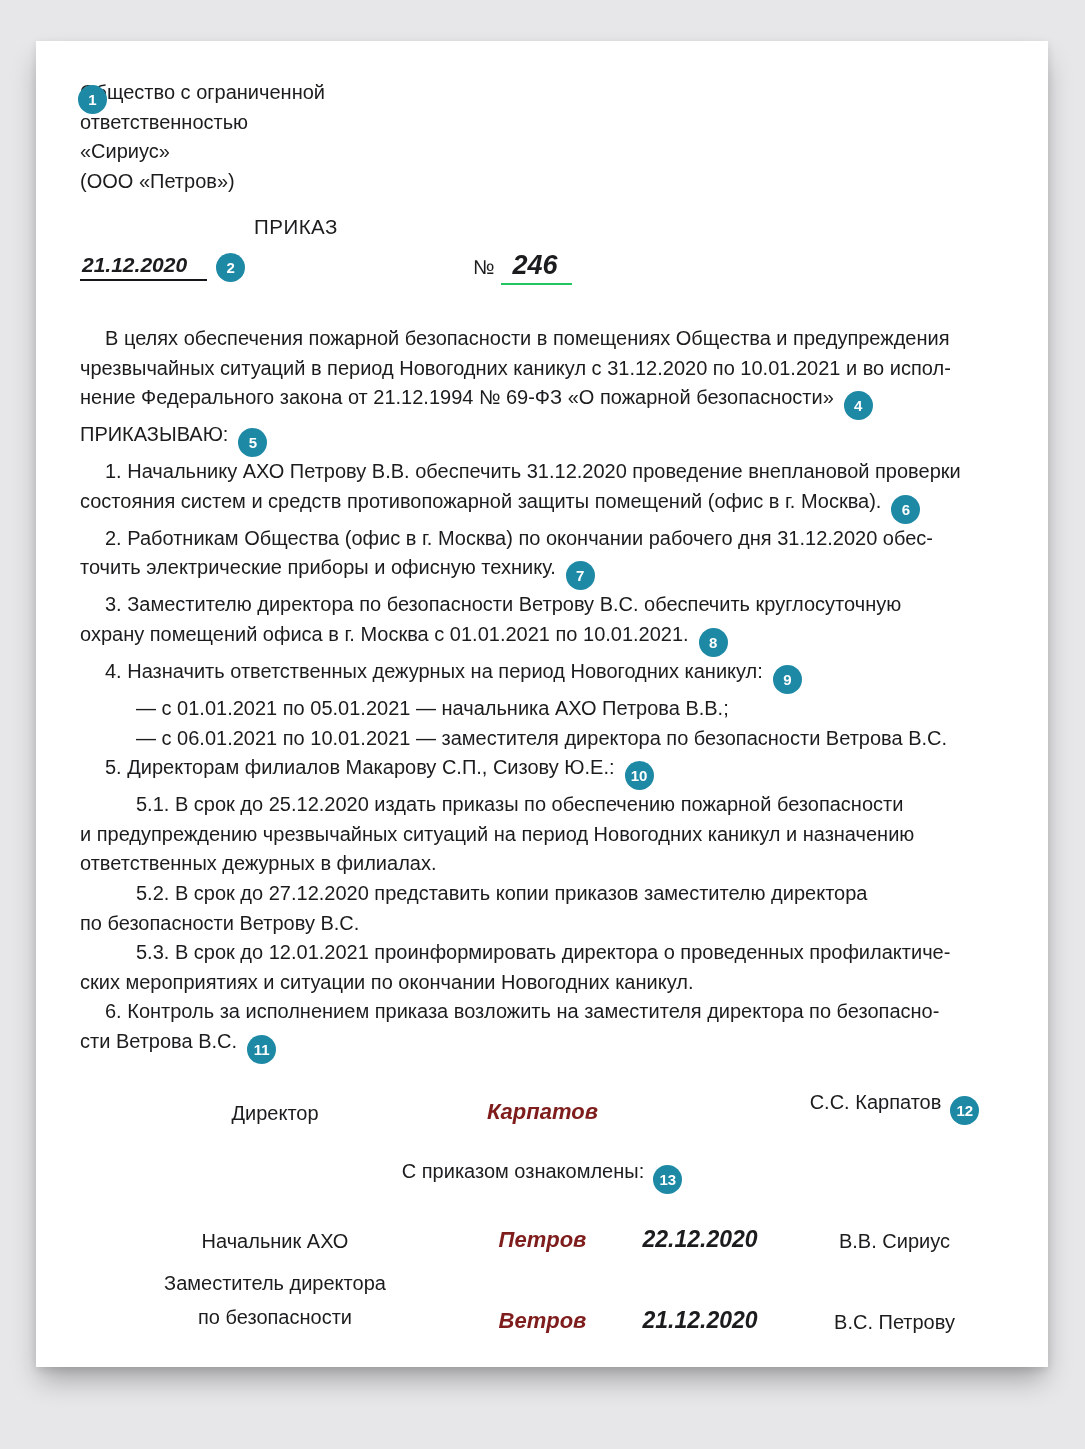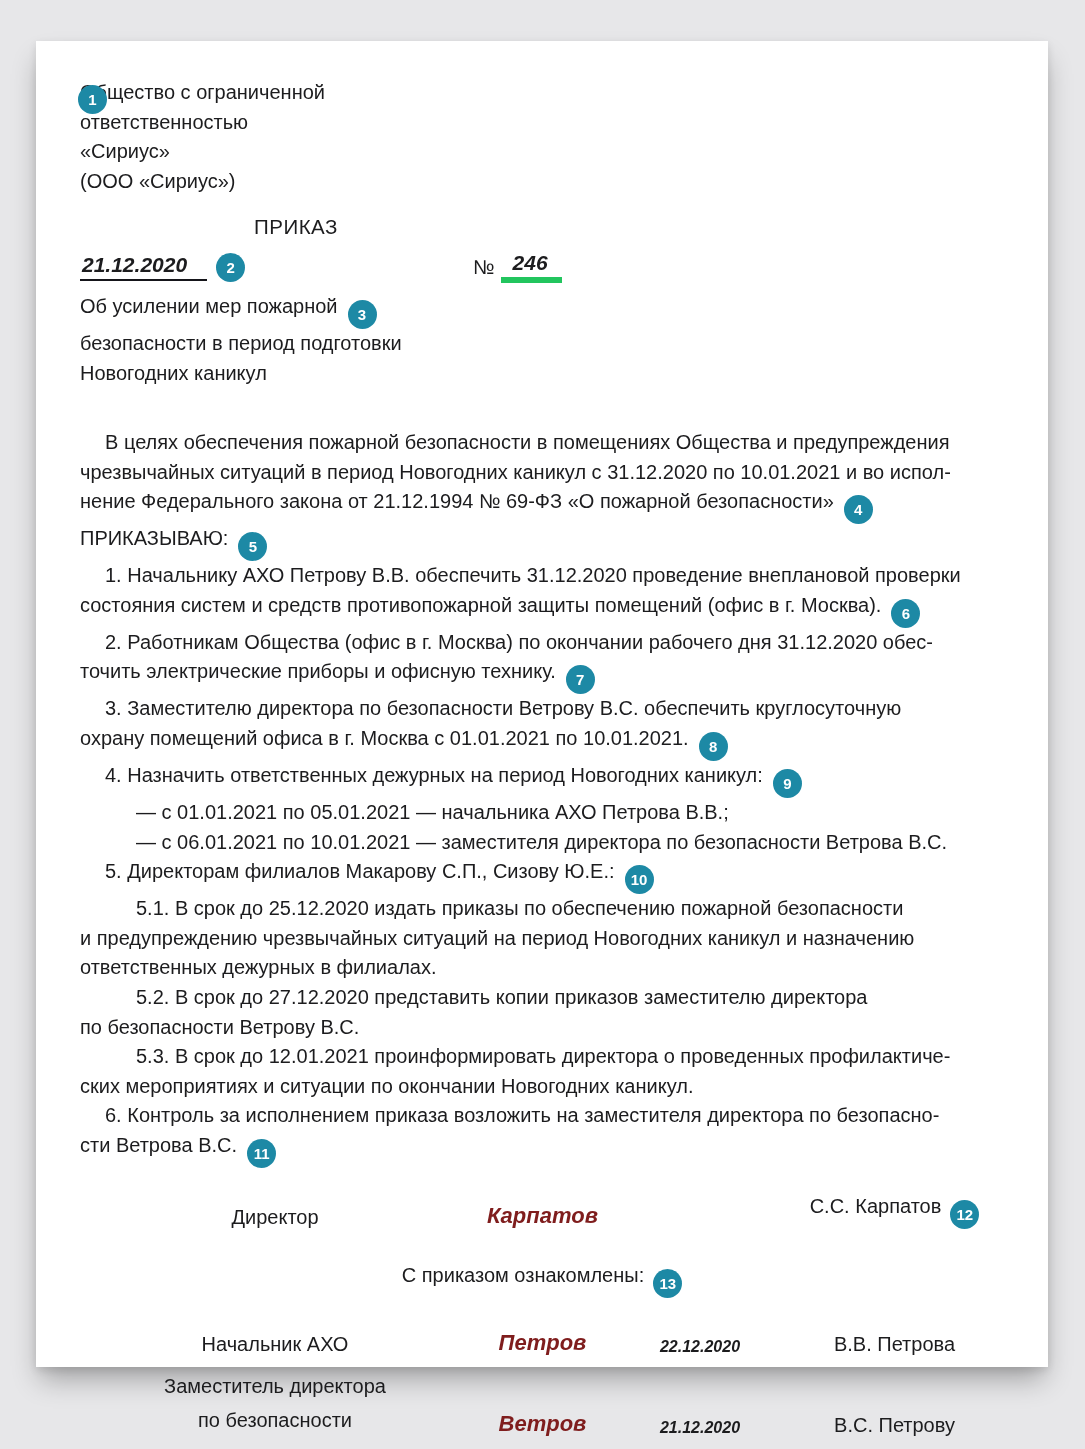--- a/index.html
+++ b/index.html
@@ -30,71 +30,66 @@
     user-select:none;
   }
   .badge.abs{position:absolute;margin:0;}
   
   .org-col{width:432px;font-size:20px;line-height:29.5px;}
   .doc-type{width:432px;text-align:center;font-size:20.5px;margin-top:19px;letter-spacing:.5px;}
   .date-row{display:flex;align-items:center;margin-top:11px;height:34px;}
   .hand{font-style:italic;font-weight:700;}
   .order-date{font-size:21px;border-bottom:2px solid #15151a;padding:0 20px 2px 2px;}
   .no-group{margin-left:228px;font-size:20px;display:flex;align-items:center;}
-  .order-no{font-size:21px;border-bottom:6px solid #22c55e;padding:0 14px 2px 12px;margin-left:6px;}
+  .order-no{font-size:27px;border-bottom:2px solid #22c55e;padding:0 14px 2px 12px;margin-left:6px;}
   .city{width:432px;text-align:center;font-size:20px;margin-top:5px;}
   
   .subject{margin-top:8px;font-size:20px;line-height:29.5px;}
   .body-block{margin-top:40px;font-size:20px;line-height:29.6px;}
   .ln{white-space:nowrap;}
   .ln.ind1{padding-left:25px;}
   .ln.ind2{padding-left:56px;}
   .ln .badge{margin-left:10px;vertical-align:-7px;}
   
   .signoff{margin-top:27px;font-size:20px;text-align:center;}
   .srow{display:grid;grid-template-columns:390px 145px 170px 1fr;align-items:end;}
   .sig{color:#7f1d1d;font-size:22px;}
-  .sdate{font-size:16px;}
+  .sdate{font-size:23px;}
   .ack{margin-top:35px;}
   .row-gap1{margin-top:32px;}
   .row-gap2{margin-top:13px;}
   .two-line{line-height:34px;}
   .nowrap{white-space:nowrap;}
 </style>
 </head>
 <body>
 
 <div class="sheet">
 
   <span class="badge abs" style="left:42px;top:44px;">1</span>
 
   <div class="org-col">
     <div>Общество с ограниченной</div>
     <div>ответственностью</div>
     <div>«Сириус»</div>
-    <div>(ООО «Сириус»)</div>
+    <div>(ООО «Петров»)</div>
   </div>
 
   <div class="doc-type">ПРИКАЗ</div>
 
   <div class="date-row">
     <span class="order-date hand">21.12.2020</span>
     <span class="badge">2</span>
     <span class="no-group">
       <span>№</span>
       <span class="order-no hand">246</span>
     </span>
   </div>
 
 
-  <div class="subject">
-    <div class="ln"><span>Об усилении мер пожарной</span><span class="badge" style="vertical-align:-7px;">3</span></div>
-    <div class="ln">безопасности в период подготовки</div>
-    <div class="ln">Новогодних каникул</div>
-  </div>
 
   <div class="body-block">
     <div class="ln ind1">В целях обеспечения пожарной безопасности в помещениях Общества и предупреждения</div>
     <div class="ln">чрезвычайных ситуаций в период Новогодних каникул с 31.12.2020 по 10.01.2021 и во испол-</div>
     <div class="ln"><span>нение Федерального закона от 21.12.1994 № 69-ФЗ «О пожарной безопасности»</span><span class="badge">4</span></div>
     <div class="ln"><span>ПРИКАЗЫВАЮ:</span><span class="badge">5</span></div>
 
     <div class="ln ind1">1.  Начальнику АХО Петрову В.В. обеспечить 31.12.2020 проведение внеплановой проверки</div>
     <div class="ln"><span>состояния систем и средств противопожарной защиты помещений (офис в г. Москва).</span><span class="badge">6</span></div>
 
@@ -130,21 +125,21 @@
     </div>
 
     <div class="ack nowrap">
       <span>С приказом ознакомлены:</span><span class="badge" style="vertical-align:-7px;">13</span>
     </div>
 
     <div class="srow row-gap1">
       <span>Начальник АХО</span>
       <span class="sig hand">Петров</span>
       <span class="sdate hand">22.12.2020</span>
-      <span>В.В. Петрова</span>
+      <span>В.В. Сириус</span>
     </div>
 
     <div class="srow row-gap2">
       <span class="two-line">
         <span>Заместитель директора</span><br>
         <span>по безопасности</span>
       </span>
       <span class="sig hand">Ветров</span>
       <span class="sdate hand">21.12.2020</span>
       <span>В.С. Петрову</span>

